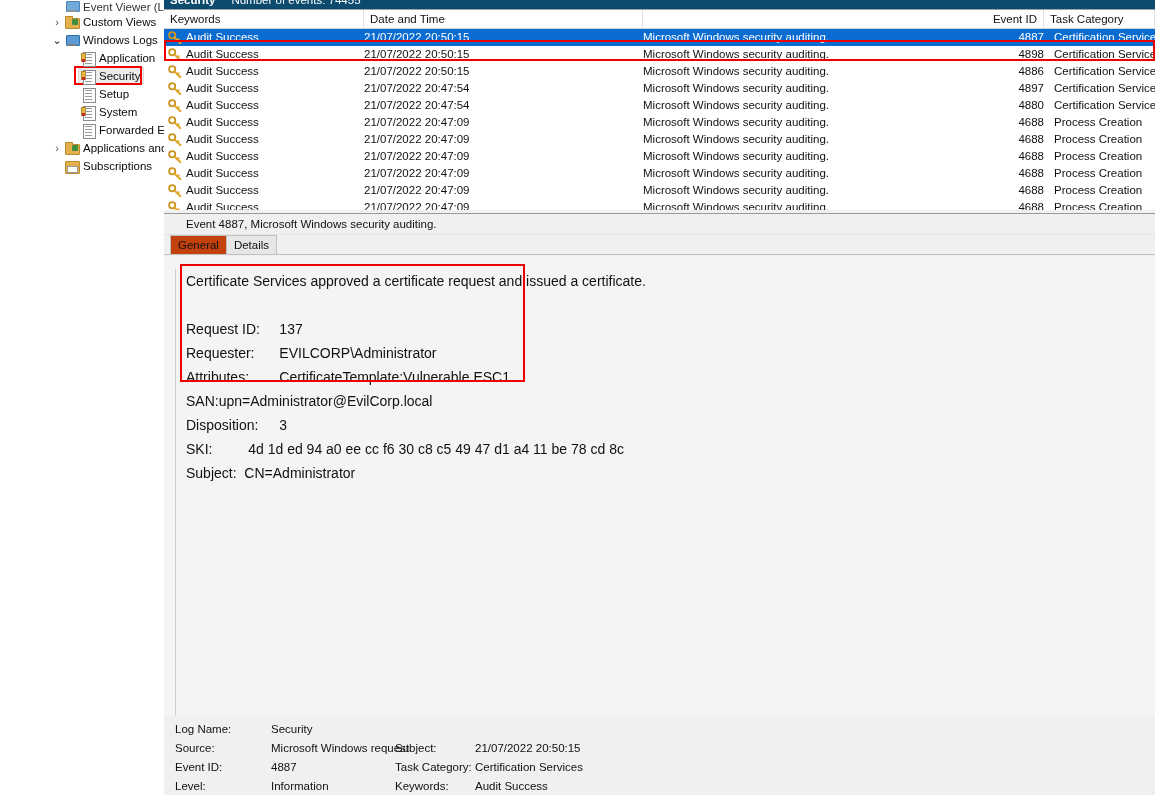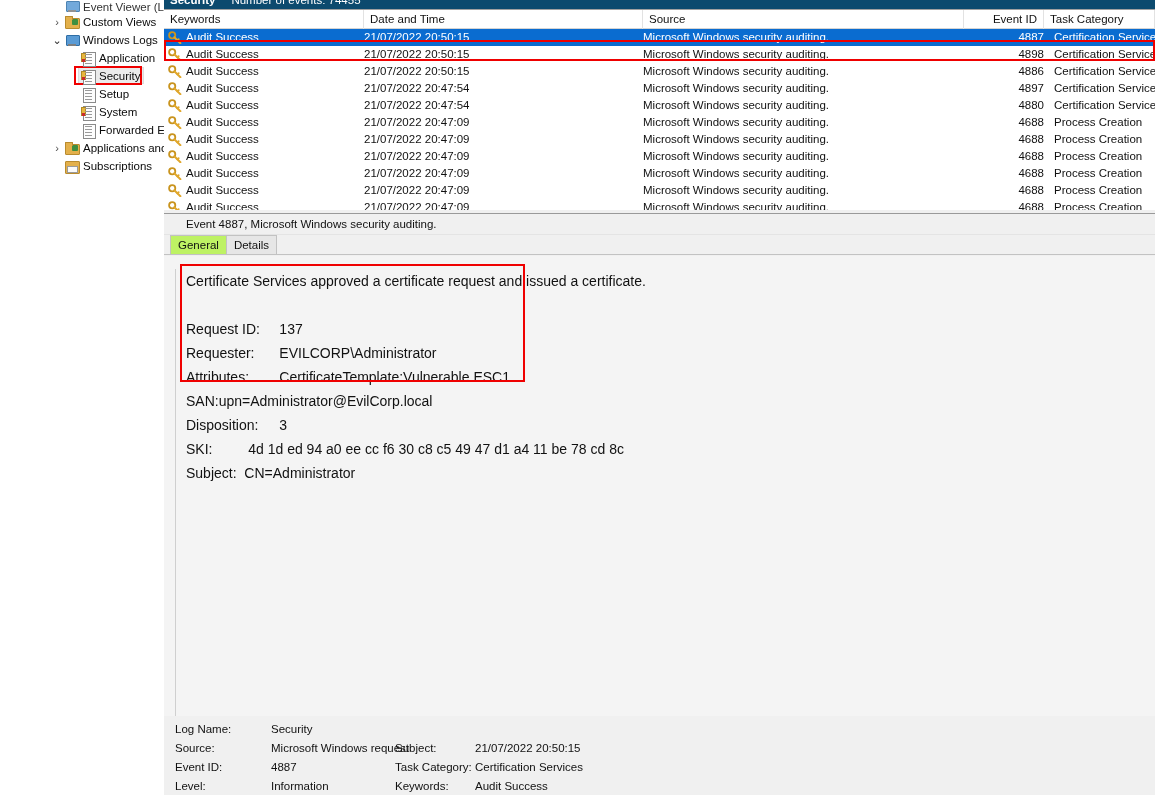--- a/index.html
+++ b/index.html
@@ -137,21 +137,21 @@
   #event-title {
     height:21px; line-height:21px; padding-left:22px; font-size:11.5px; color:#111;
     background:#f0f0f0; border-bottom:1px solid #e4e4e4;
   }
   #tabstrip { position:relative; height:20px; padding-left:6px; background:#f0f0f0; }
   .tab {
     display:inline-block; height:19px; line-height:19px; padding:0 7px; font-size:11.5px;
     color:#111; border:1px solid #c2c2c2; border-bottom:none; background:#e6e6e6;
     margin-right:-1px; vertical-align:top; position:relative;
   }
-  .tab.active { background:#bef264; z-index:2; }
+  .tab.active { background:#c2410c; z-index:2; }
   #tab-underline { position:absolute; left:0; bottom:0; width:991px; height:1px; background:#c2c2c2; }
 
   #detail-body {
     position:absolute; left:0; top:42px; width:991px; height:610px; background:#f4f4f4;
   }
   #desc-outer {
     position:absolute; left:11px; top:13px; width:960px; height:605px;
     background:#f4f4f4; border-left:1px solid #cfcfcf;
   }
   #desc-text {
@@ -254,21 +254,20 @@
     <div id="list-banner">
       <div class="btxt">
         <span>Security</span><span class="cnt">Number of events: 74455</span>
       </div>
     </div>
 
     <div id="list-pane">
       <div id="list-head">
           <div class="hcell" style="left: 0px; width: 200px;">Keywords</div>
           <div class="hcell" style="left: 200px; width: 279px;">Date and Time</div>
-          <div class="hcell" style="left: 479px; width: 321px;">Source</div>
           <div class="hcell right" style="left: 800px; width: 80px;">Event ID</div>
           <div class="hcell" style="left: 880px; width: 111px;">Task Category</div>
         </div>
       <div id="list-rows">
           <div class="erow selected">
             <svg class="key-icon" viewBox="0 0 14 13">
               <circle cx="4.2" cy="4.2" r="3.1" fill="none" stroke="#c9941f" stroke-width="1.8"></circle>
               <path d="M6.3 6.3 L12.4 12.2" stroke="#e0a72c" stroke-width="2" stroke-linecap="round"></path>
               <path d="M9.4 9.4 L10.6 8.2" stroke="#e0a72c" stroke-width="2" stroke-linecap="round"></path>
             </svg>

